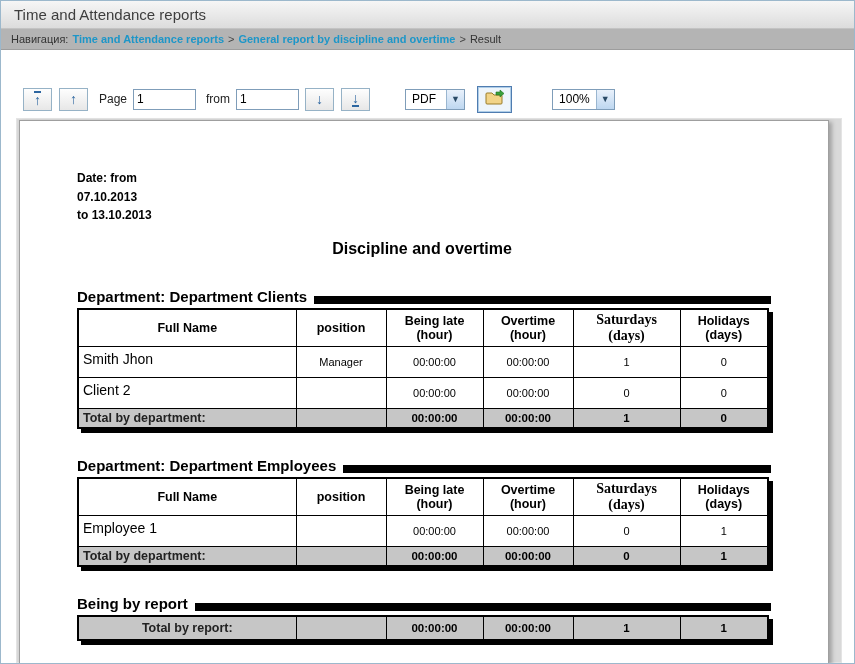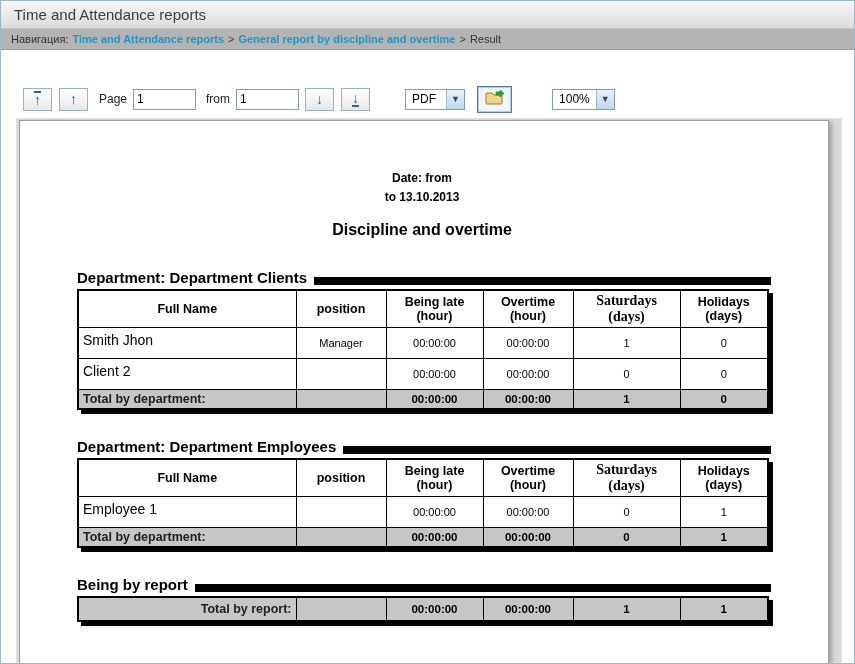--- a/index.html
+++ b/index.html
@@ -62,21 +62,21 @@
     position:absolute;top:117px;left:15px;width:826px;bottom:0;
     background:#d9d9d9;border:1px solid #e4e4e4;box-sizing:border-box;
   }
   .page{
     position:absolute;top:1px;left:2px;width:810px;height:720px;
     background:#fff;border:1px solid #9f9f9f;box-shadow:3px 2px 4px rgba(0,0,0,0.25);
     box-sizing:border-box;
   }
   .pagecontent{padding:48px 61px 20px 57px;}
   .dateblock{
-    text-align:center;font-weight:bold;font-size:12px;line-height:1.55;color:#000;
+    text-align:left;font-weight:bold;font-size:12px;line-height:1.55;color:#000;
   }
   .report-title{
     text-align:center;font-weight:bold;font-size:16px;margin-top:15px;
   }
   .section{margin-top:28px;}
   .section.first{margin-top:30px;}
   .caption{
     display:flex;align-items:flex-end;width:694px;font-size:15px;font-weight:bold;
     margin-bottom:3px;
   }
@@ -92,21 +92,21 @@
   }
   .rpt th.serif{font-family:"Liberation Serif",serif;font-size:14px;}
   .rpt td.name{font-size:14px;text-align:left;vertical-align:top;padding-top:4px;}
   .rpt td.pos{font-size:11px;text-align:center;}
   .rpt td.val{font-size:11px;text-align:center;}
   .rpt tr.data td{height:31px;}
   .rpt tr.total td{background:#c6c6c6;font-weight:bold;height:19px;}
   .rpt tr.total td.tlabel{text-align:left;font-size:12.5px;}
   .rpt tr.total td.val{font-size:11.5px;}
   .rpt tr.grand td{background:#c6c6c6;font-weight:bold;height:24px;}
-  .rpt tr.grand td.tlabel{text-align:right;font-size:12.5px;}
+  .rpt tr.grand td.tlabel{text-align:center;font-size:12.5px;}
   .rpt tr.grand td.val{font-size:11.5px;}
   col.c-name{width:218px;}
   col.c-pos{width:90px;}
   col.c-late{width:97px;}
   col.c-over{width:90px;}
   col.c-sat{width:107px;}
   col.c-hol{width:88px;}
 </style>
 </head>
 <body>
@@ -160,20 +160,21 @@
       <span class="sel-arrow">▼</span>
     </div>
   </div>
 
   <div class="viewer">
     <div class="page">
       <div class="pagecontent">
 
         <div class="dateblock">
           <div>Date: from</div>
+          <div>07.10.2013</div>
           <div>to 13.10.2013</div>
         </div>
 
         <div class="report-title">Discipline and overtime</div>
 
         <div class="section first">
           <div class="caption">
             <span>Department: Department Clients</span>
             <span class="cbar"></span>
           </div>

